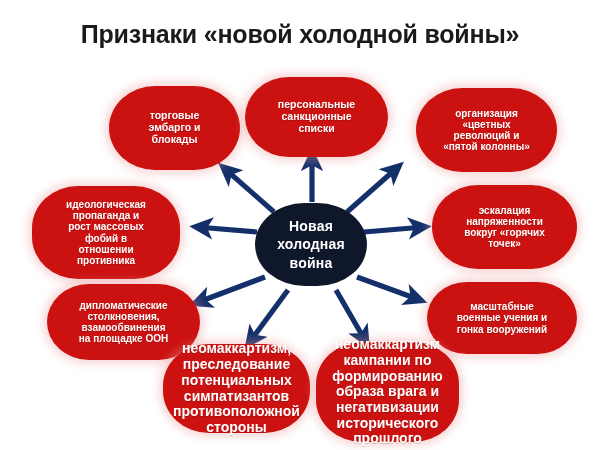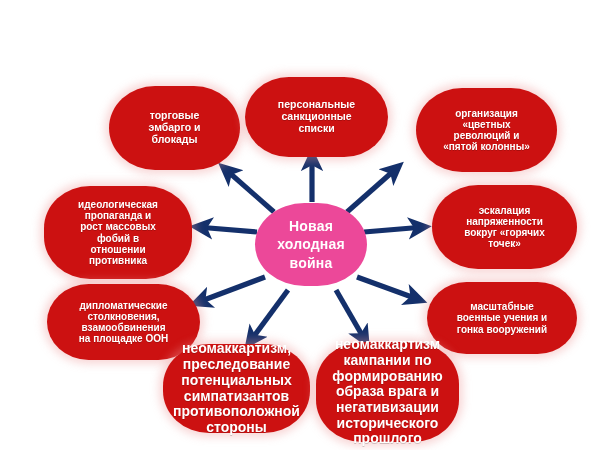--- a/index.html
+++ b/index.html
@@ -56,36 +56,37 @@
     border-radius: 46px / 42px;
     padding: 4px 6px;
     white-space: pre-line;
   }
   .node.red {
     background: #cc1111;
     box-shadow: 0 0 9px 4px rgba(236,150,150,0.38);
     text-shadow: 0 1px 0 rgba(0,0,0,0.18);
   }
   .node.center {
-    background: #ec4899;
+    background: #0f172a;
     border-radius: 62px / 52px;
     font-size: 14px;
     line-height: 1.3;
     letter-spacing: 0.2px;
     z-index: 5;
   }
   .n-size-a { font-size: 10.5px; }
   .n-size-b { font-size: 10px; }
   .n-size-c { font-size: 14px; }
 </style>
 </head>
 <body>
 
 <div id="stage">
 
+  <div id="title">Признаки «новой холодной войны»</div>
 
   <svg id="arrows" viewBox="0 0 600 450" xmlns="http://www.w3.org/2000/svg">
     <defs>
       <marker id="ah" markerWidth="5" markerHeight="5" refX="3.1" refY="2.5" orient="auto" markerUnits="strokeWidth">
         <path d="M0,0.35 L4.6,2.5 L0,4.65 L1.15,2.5 Z" fill="#14306b"></path>
       </marker>
     </defs>
     <g stroke="#14306b" stroke-width="5.2" fill="none" marker-end="url(#ah)" stroke-linecap="butt">
 
       <line x1="274" y1="212" x2="224" y2="168"></line>
@@ -114,21 +115,21 @@
 
   <div class="node red n-size-a" style="left:245px; top:77px; width:143px; height:80px;">персональные
 санкционные
 списки</div>
 
   <div class="node red n-size-b" style="left:416px; top:88px; width:141px; height:84px;">организация
 «цветных
 революций и
 «пятой колонны»</div>
 
-  <div class="node red n-size-b" style="left:44px; top:186px; width:148px; height:93px;">идеологическая
+  <div class="node red n-size-b" style="left:32px; top:186px; width:148px; height:93px;">идеологическая
 пропаганда и
 рост массовых
 фобий в
 отношении
 противника</div>
 
   <div class="node red n-size-b" style="left:47px; top:284px; width:153px; height:76px;">дипломатические
 столкновения,
 взамообвинения
 на площадке ООН</div>

